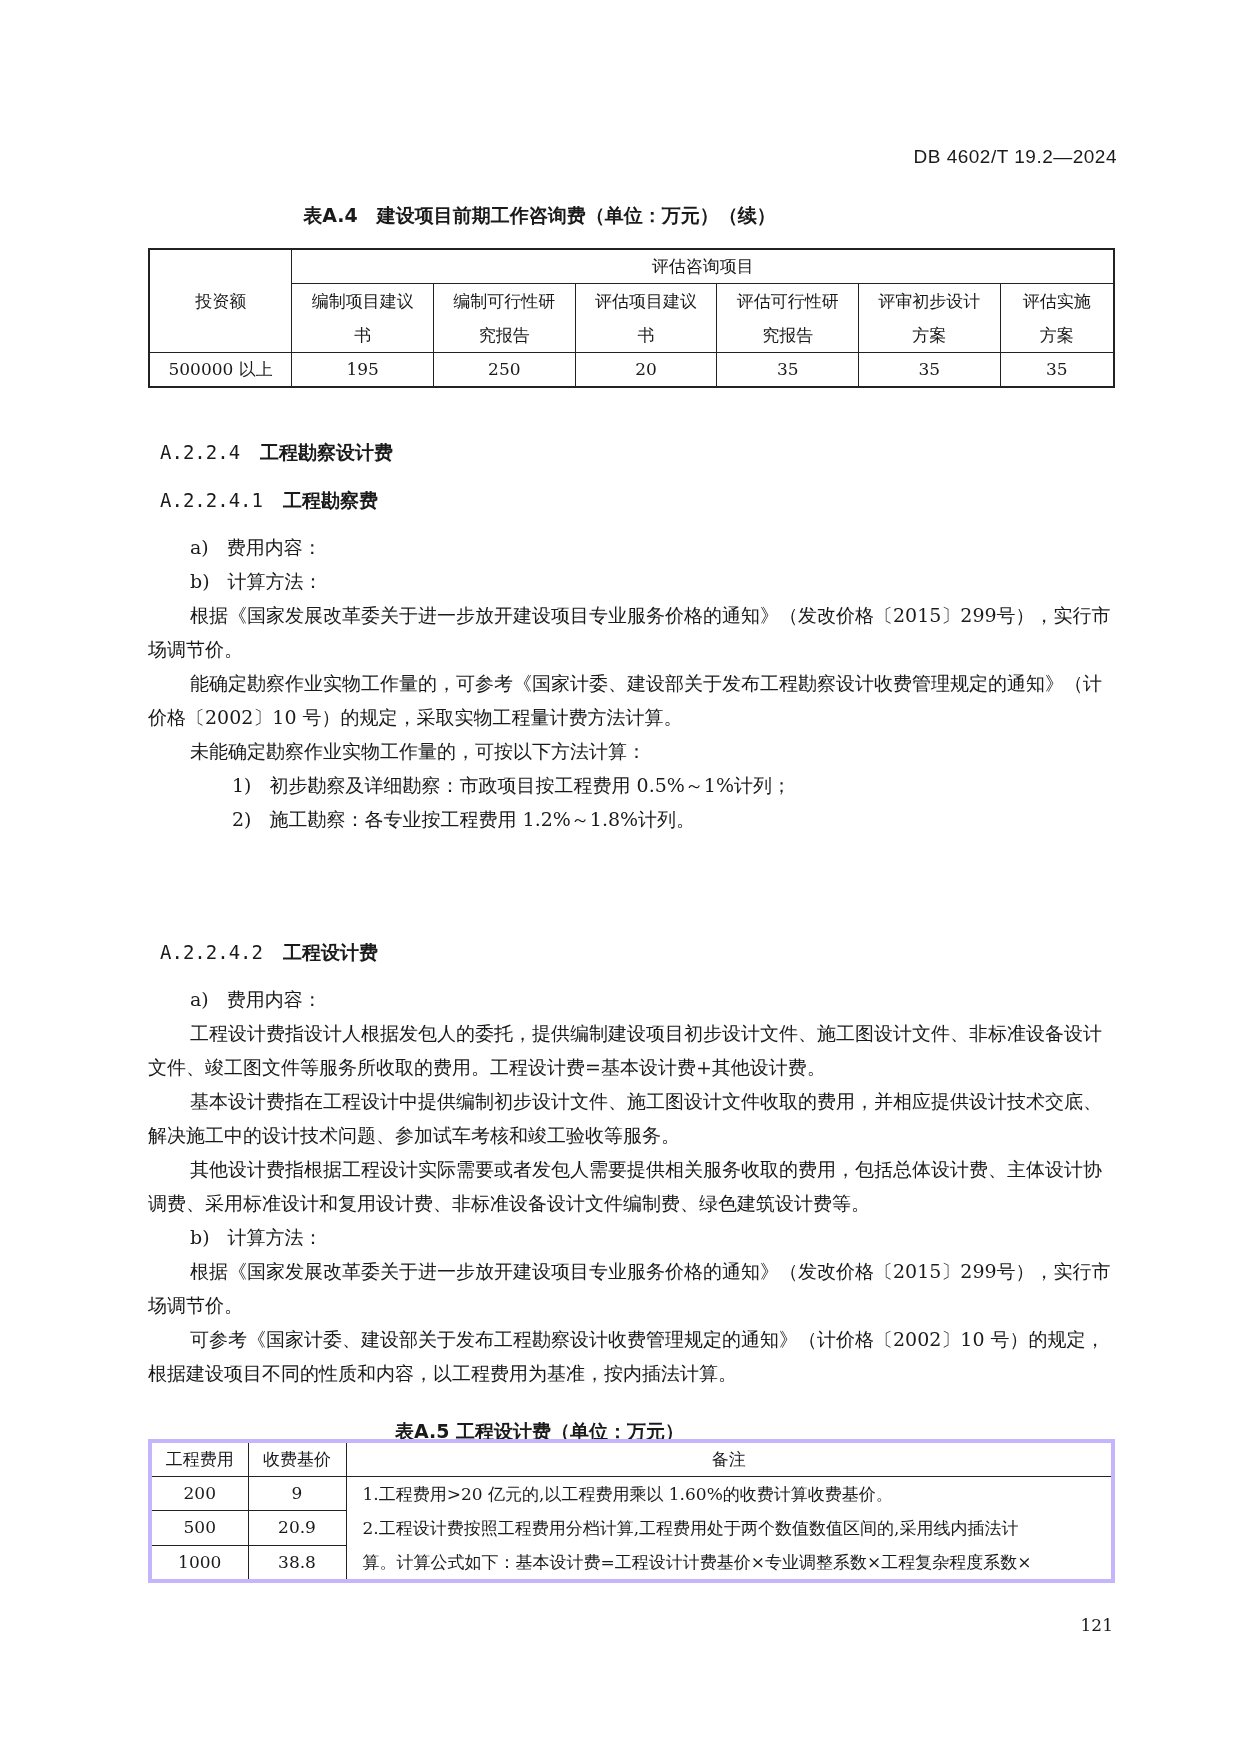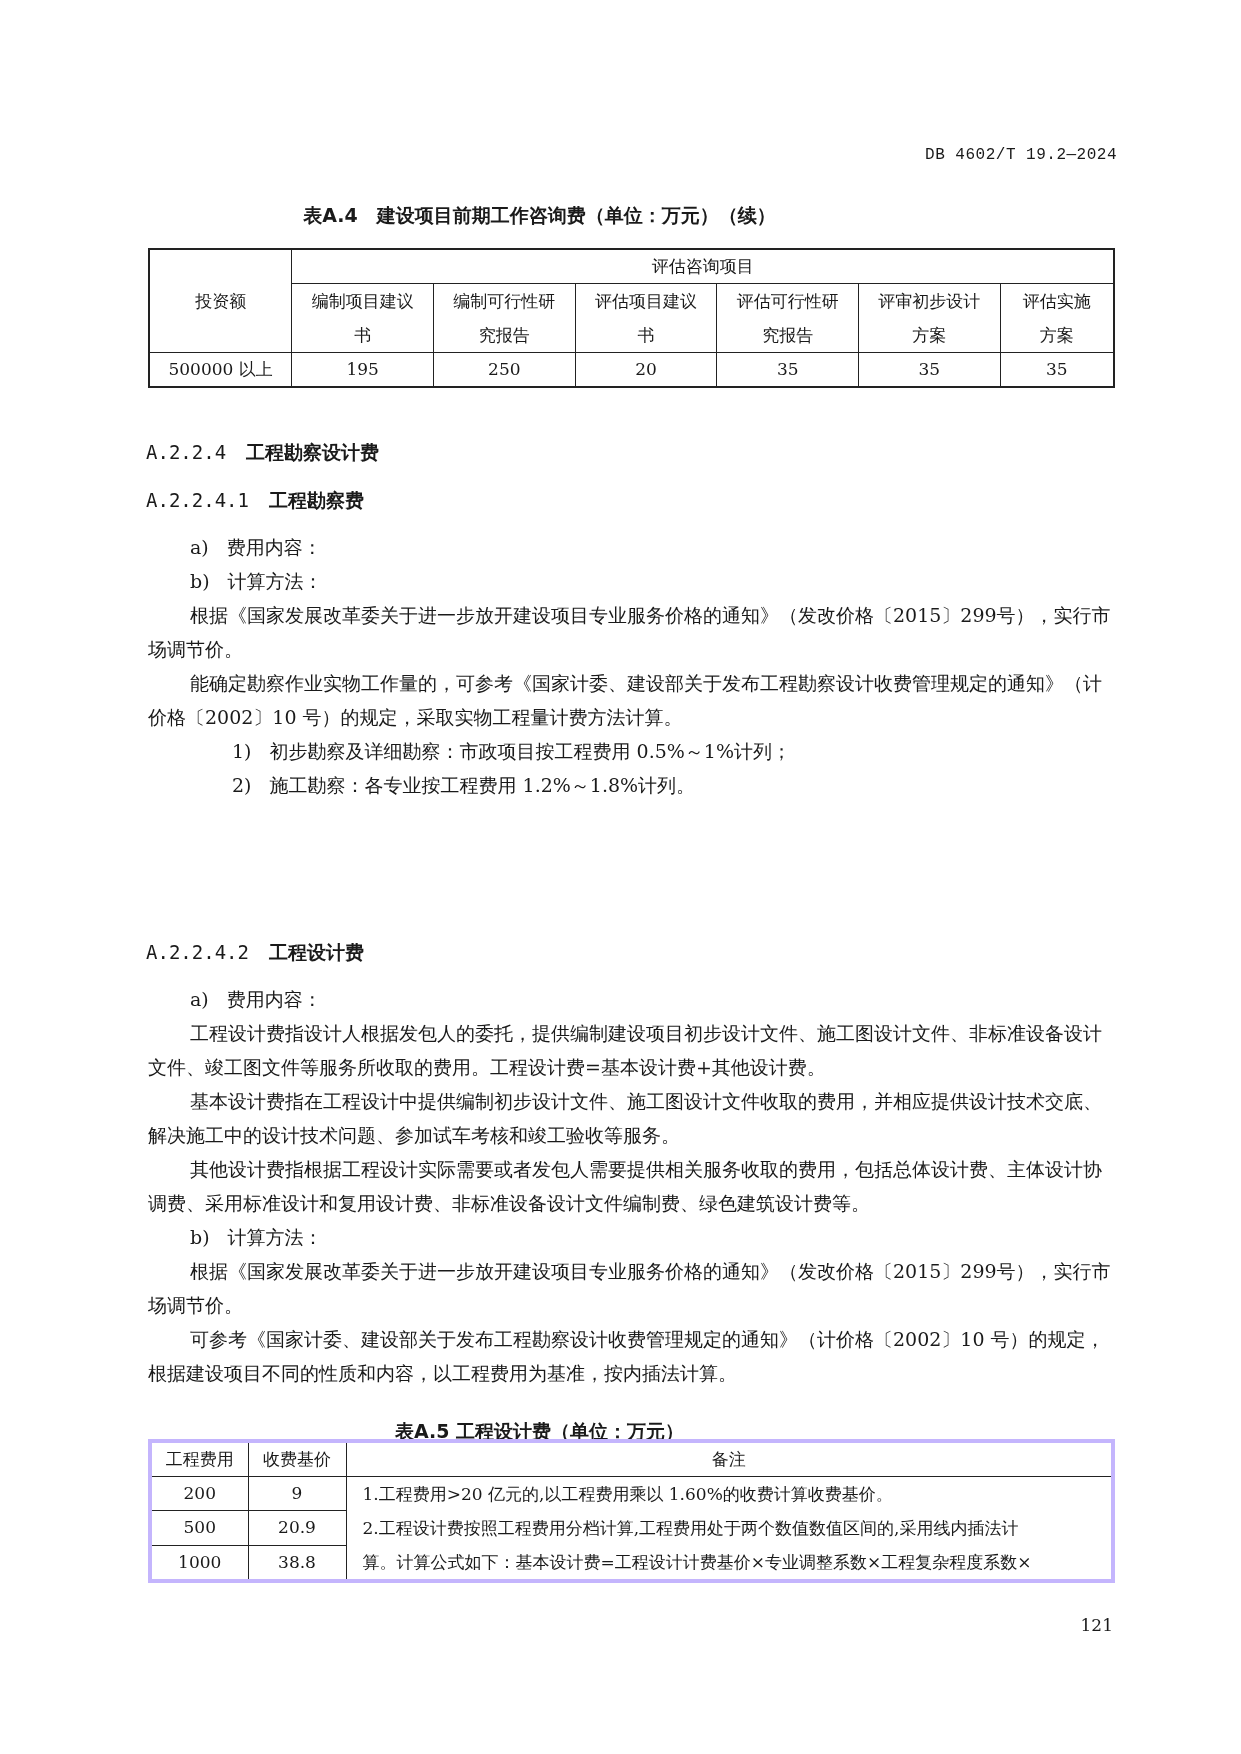--- a/index.html
+++ b/index.html
@@ -3,37 +3,37 @@
 <meta charset="utf-8">
 <style>
   html, body { margin: 0; padding: 0; background: #ffffff; }
   body {
     width: 1241px; height: 1754px; position: relative; overflow: hidden;
     font-family: "DejaVu Serif", "Liberation Serif", serif;
     color: #1a1a1a;
   }
   .abs { position: absolute; }
   .doc-code {
-    right: 124px; top: 146px; font-family: Liberation Mono, monospace;
-    font-size: 16px; letter-spacing: 0.5px;
+    right: 124px; top: 146px; font-family: Liberation Sans, sans-serif;
+    font-size: 19px; letter-spacing: 0.5px;
   }
   .table-title {
     left: 0; width: 1079px; text-align: center; font-family: "DejaVu Sans", sans-serif;
     font-size: 19px; font-weight: bold;
   }
   table { border-collapse: collapse; font-size: 17px; }
   td, th { border: 1px solid #222; text-align: center; font-weight: normal; padding: 0; }
   .t4 { left: 148px; top: 248px; width: 967px; border: 2px solid #222; }
   .t4 td { height: 33px; line-height: 33px; }
   .t4 .hdr2 td { height: 68px; line-height: 34px; }
   .t5 { left: 148px; top: 1439px; width: 967px; border: 4px solid #c4b5fd; }
   .t5 td { height: 33px; line-height: 33px; }
   .t5 .note { text-align: left; vertical-align: top; padding: 0 16px; line-height: 34px; border-radius: 11px; }
   .heading {
-    left: 146px; font-family: "DejaVu Sans", sans-serif; font-size: 19px; font-weight: bold; text-align: center;
+    left: 160px; font-family: "DejaVu Sans", sans-serif; font-size: 19px; font-weight: bold; text-align: center;
   }
   .heading .num { font-family: "DejaVu Sans Mono", "Liberation Mono", monospace; font-weight: normal; margin-right: 20px; }
   .para { left: 148px; width: 967px; font-size: 19px; line-height: 34px; }
   .indent { text-indent: 42px; }
   .item { padding-left: 42px; }
   .subitem { padding-left: 84px; }
   .lbl { margin-right: 18px; }
   .page-num { right: 128px; top: 1615px; font-size: 17px; }
 </style>
 </head>
@@ -84,20 +84,21 @@
 
 <div class="abs heading" style="top:488px;">
   <span class="num">A.2.2.4.1</span><span>工程勘察费</span>
 </div>
 
 <div class="abs para" style="top:530px;">
   <div class="item"><span class="lbl">a)</span><span>费用内容：</span></div>
   <div class="item"><span class="lbl">b)</span><span>计算方法：</span></div>
   <div class="indent">根据《国家发展改革委关于进一步放开建设项目专业服务价格的通知》（发改价格〔2015〕299号），实行市场调节价。</div>
   <div class="indent">能确定勘察作业实物工作量的，可参考《国家计委、建设部关于发布工程勘察设计收费管理规定的通知》（计价格〔2002〕10 号）的规定，采取实物工程量计费方法计算。</div>
+  <div class="indent">未能确定勘察作业实物工作量的，可按以下方法计算：</div>
   <div class="subitem"><span class="lbl">1)</span><span>初步勘察及详细勘察：市政项目按工程费用 0.5%～1%计列；</span></div>
   <div class="subitem"><span class="lbl">2)</span><span>施工勘察：各专业按工程费用 1.2%～1.8%计列。</span></div>
 </div>
 
 <div class="abs heading" style="top:940px;">
   <span class="num">A.2.2.4.2</span><span>工程设计费</span>
 </div>
 
 <div class="abs para" style="top:982px;">
   <div class="item"><span class="lbl">a)</span><span>费用内容：</span></div>

